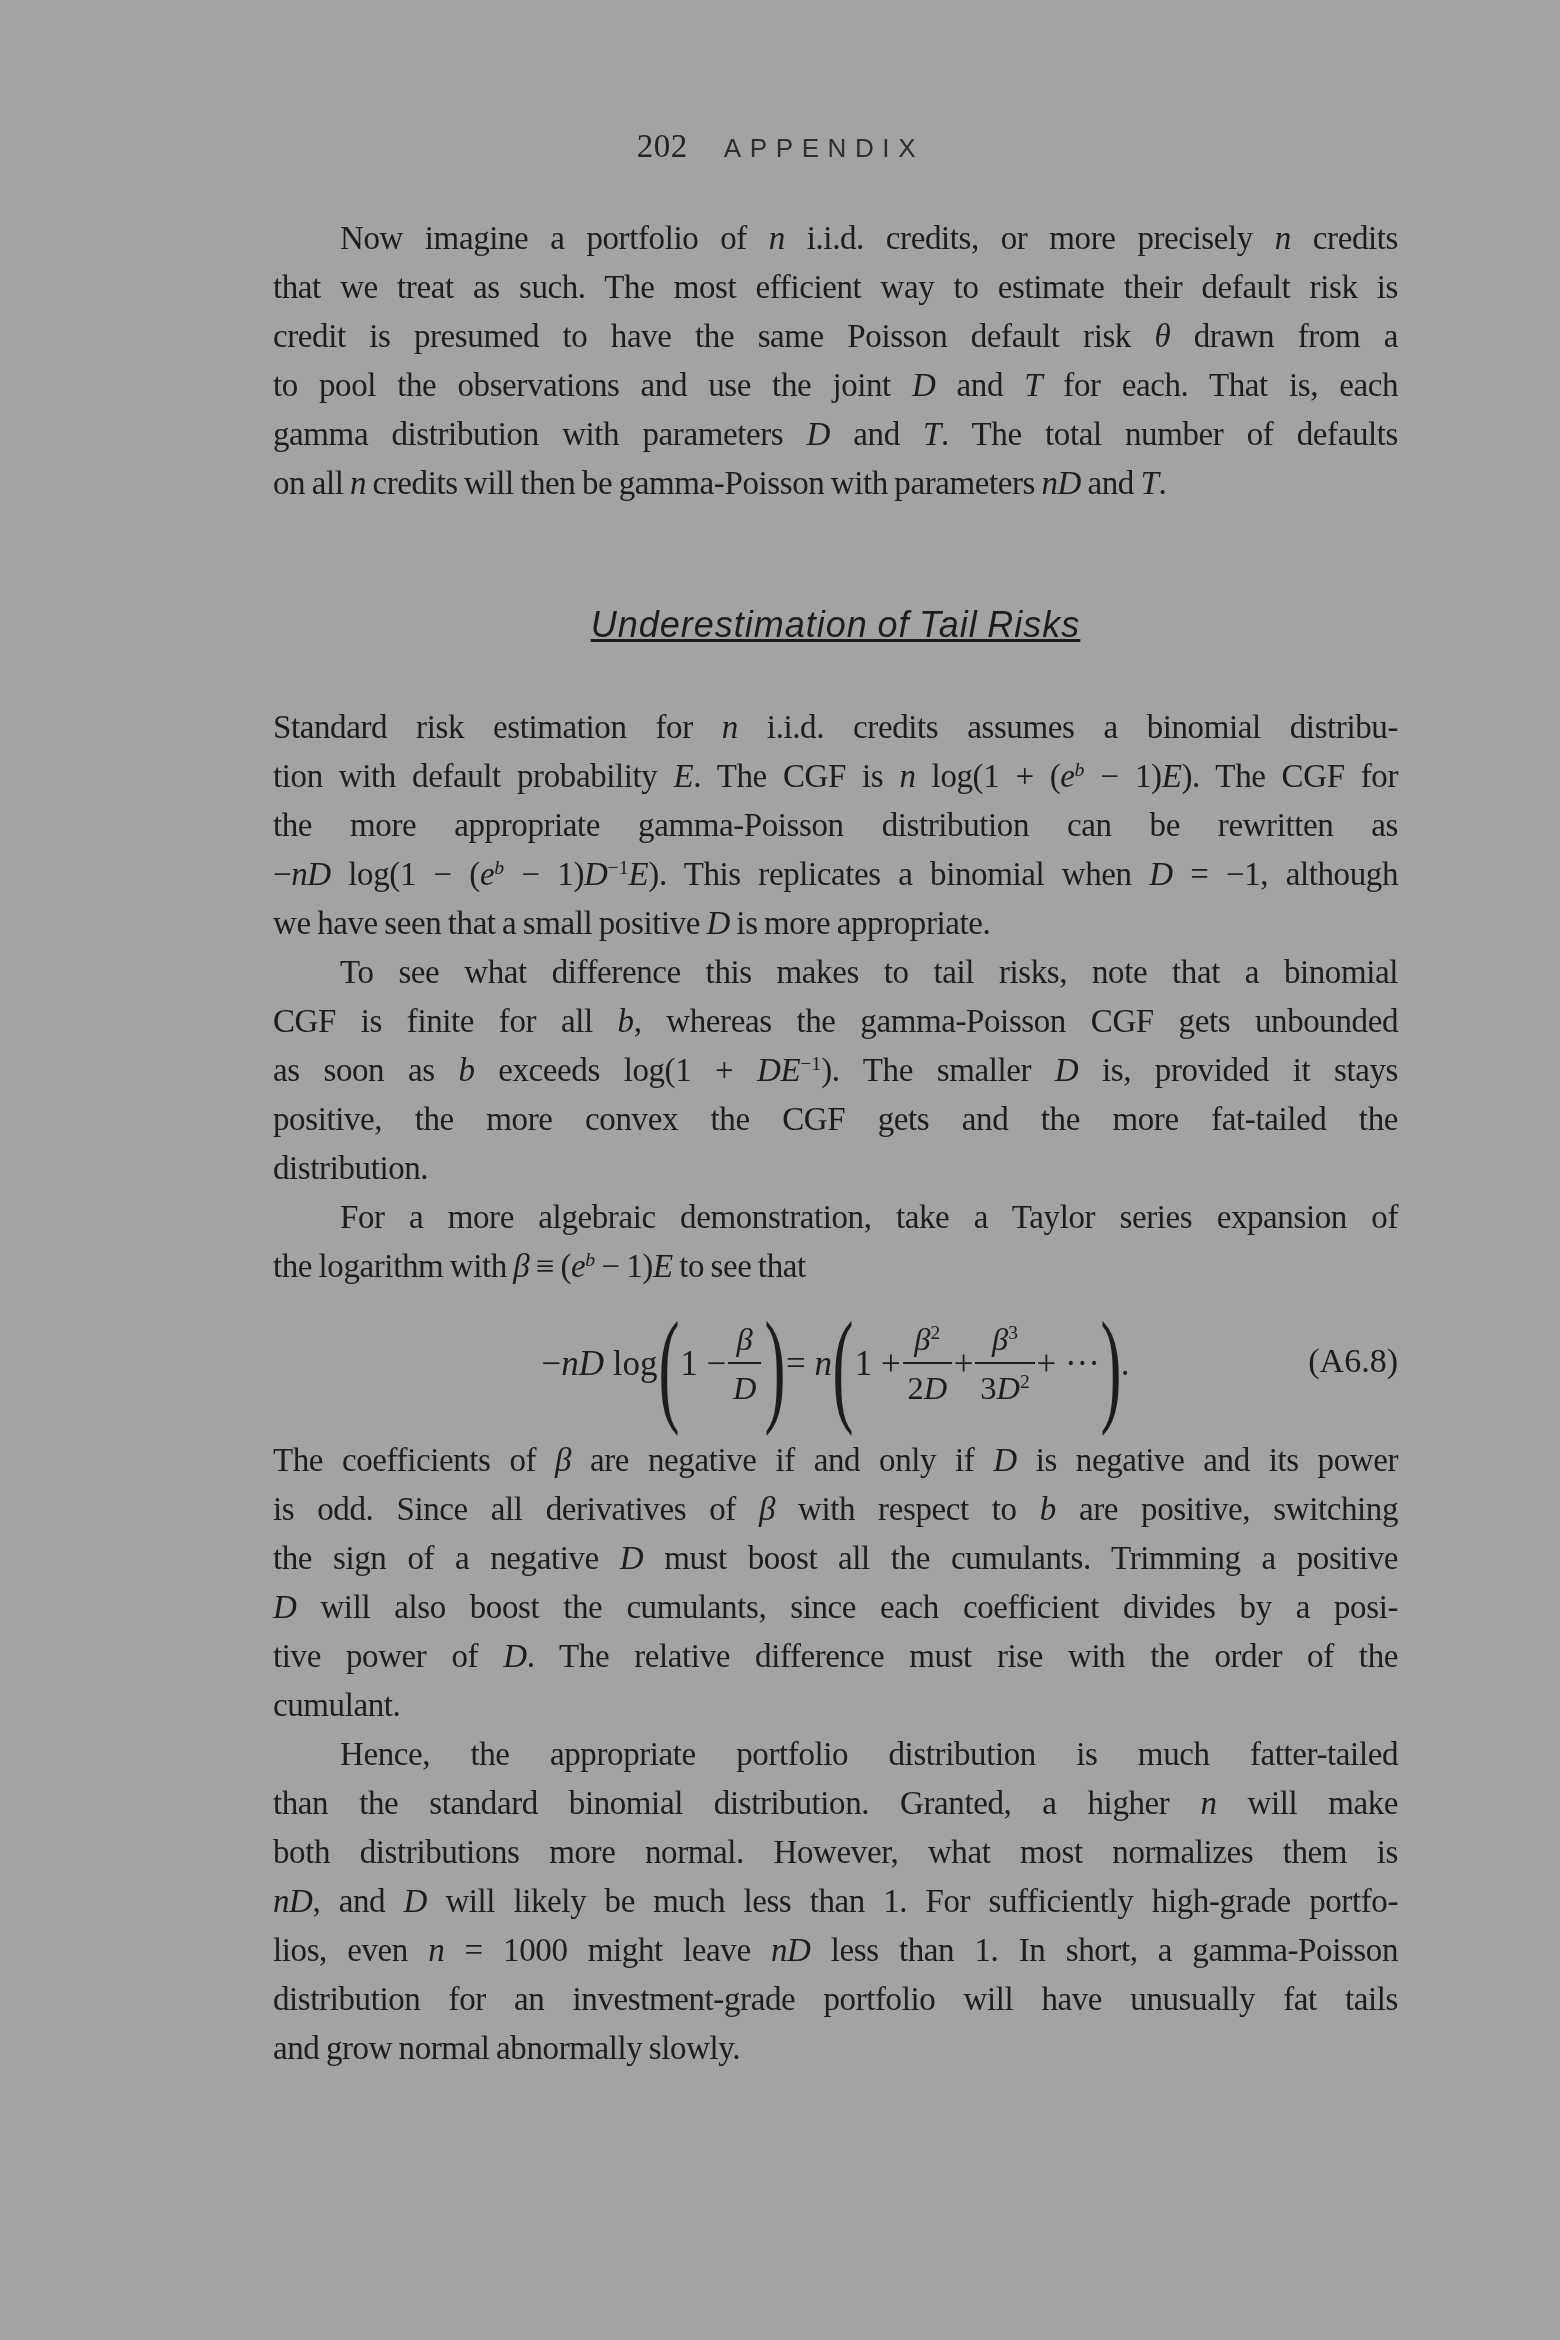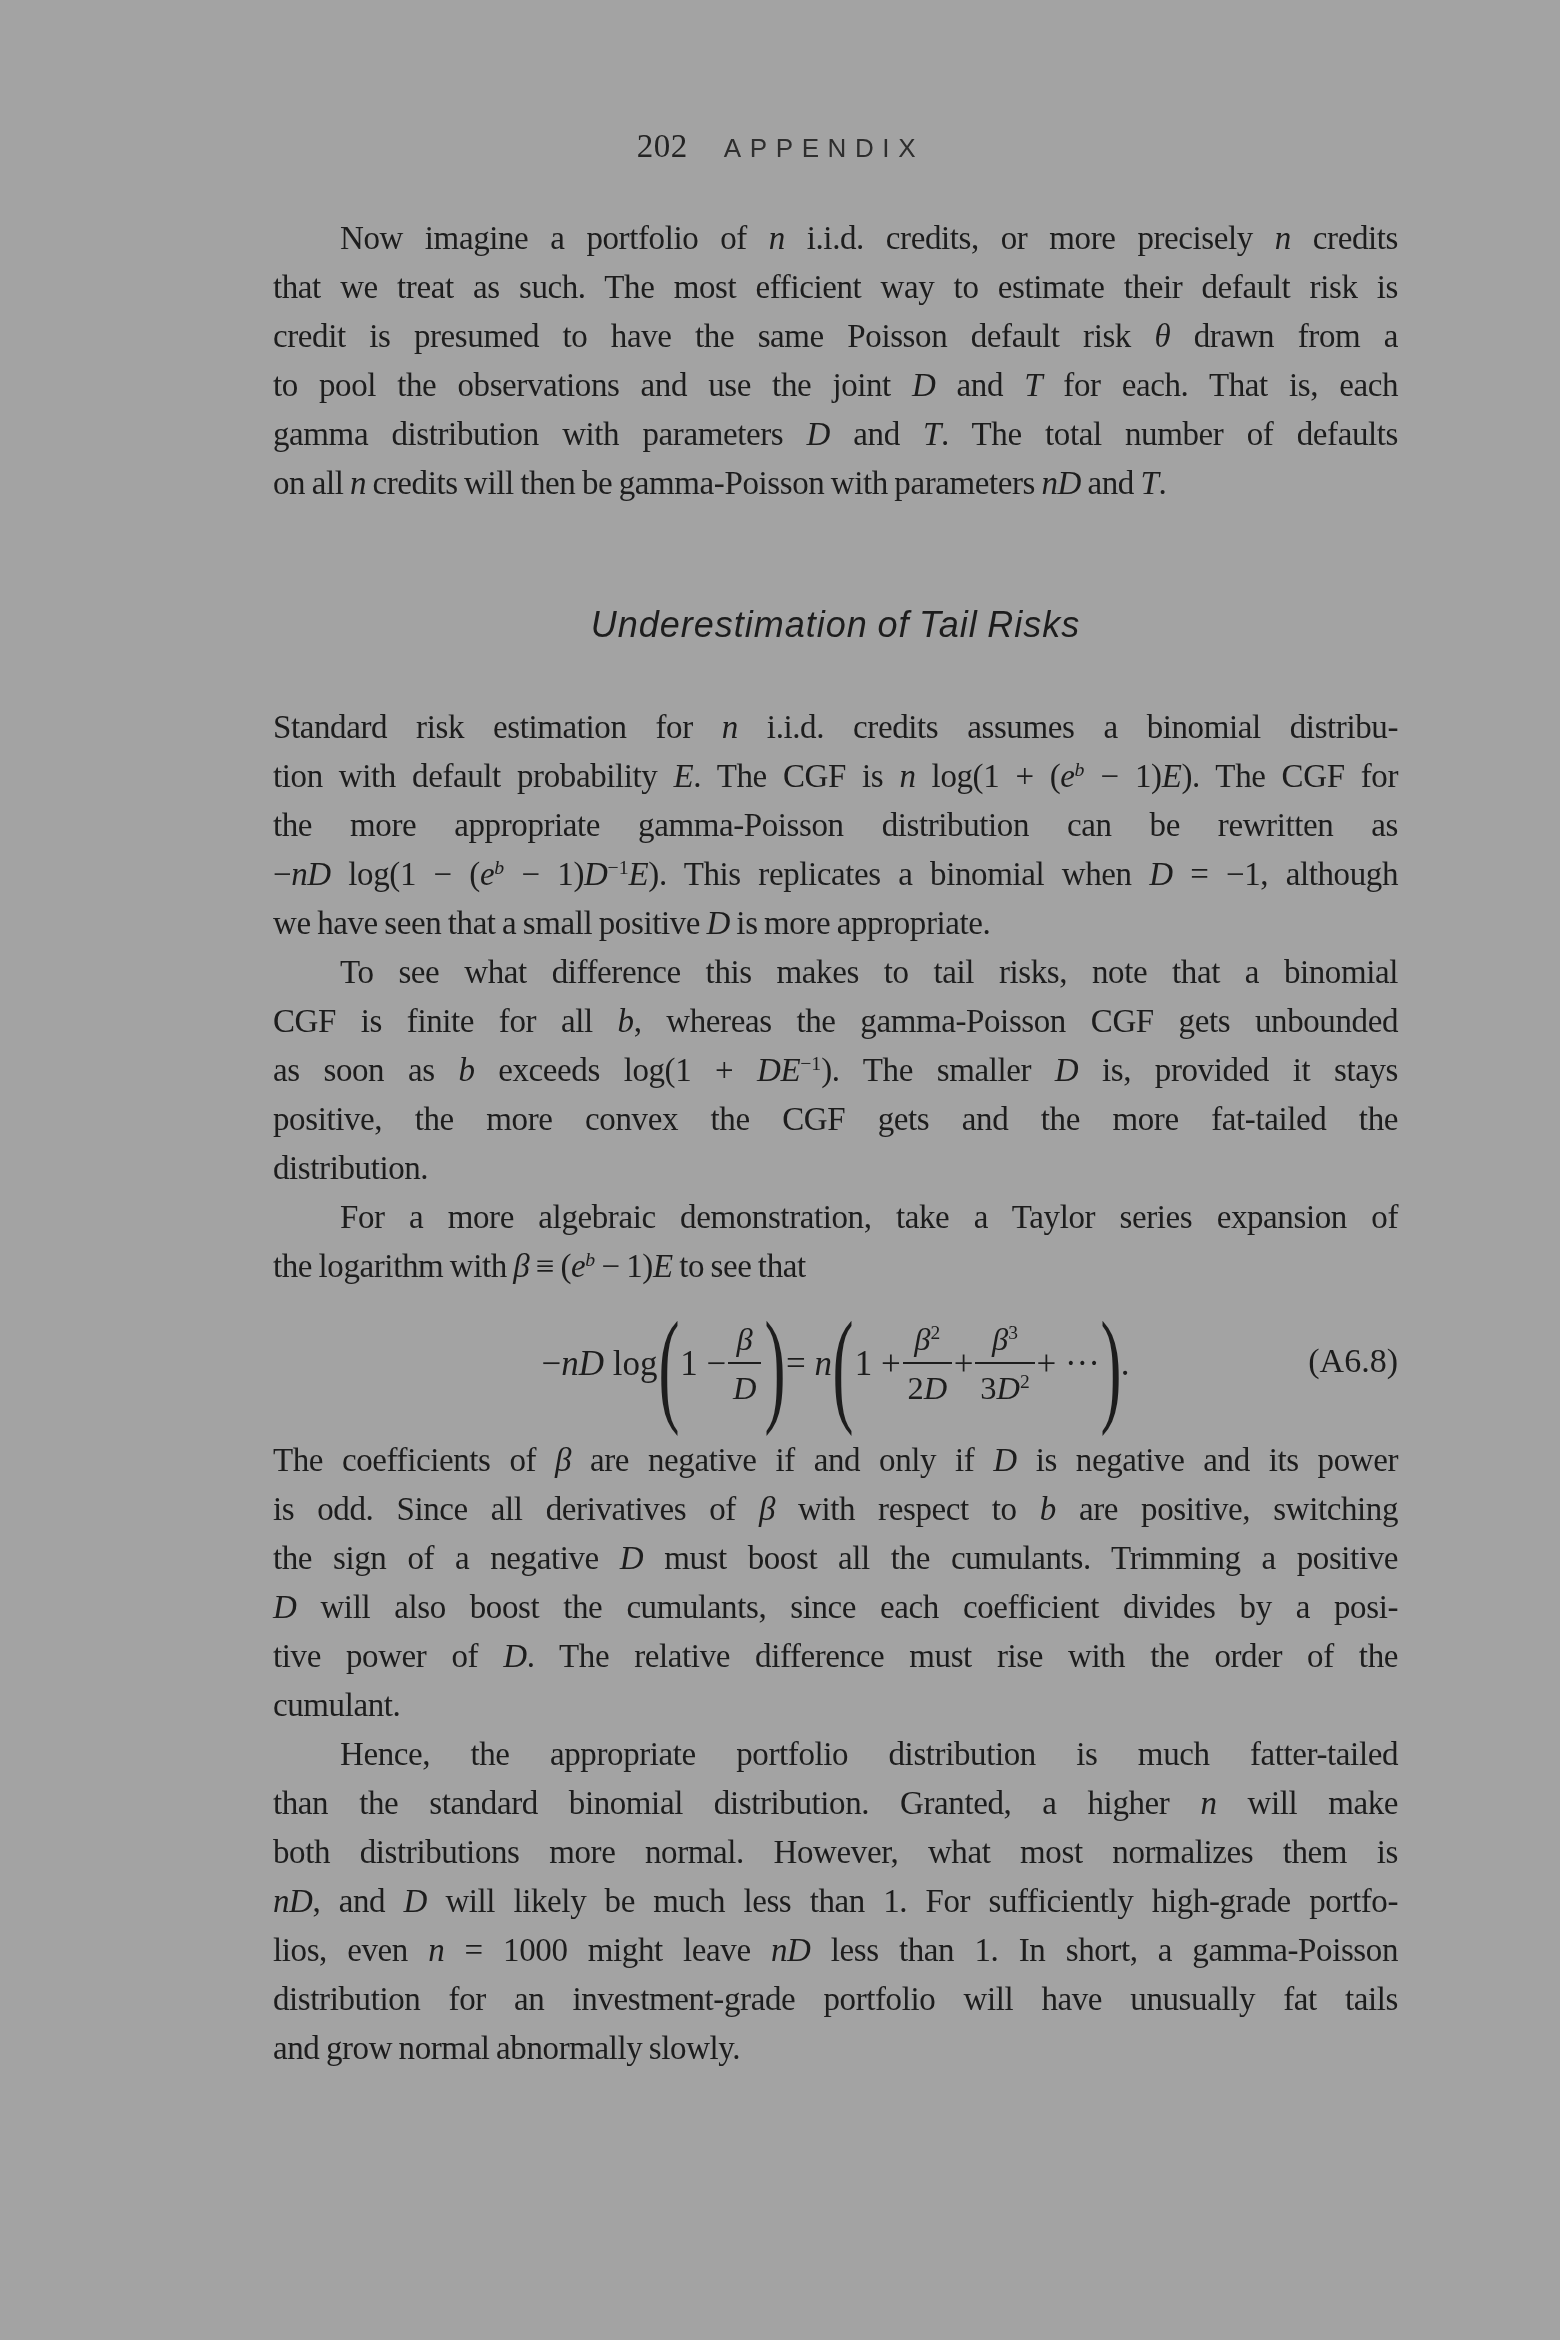--- a/index.html
+++ b/index.html
@@ -62,20 +62,21 @@
     margin: 92px 0 54px 0;
     line-height: 49px;
     text-align: center;
     text-align-last: center;
     font-family: "Liberation Sans", "DejaVu Sans", sans-serif;
     font-style: italic;
     font-weight: 400;
     font-size: 36px;
     letter-spacing: 1px;
     color: #1d1d1d;
+    text-decoration: underline;
   }
 
   
   .equation {
     position: relative;
     height: 145px;
     display: flex;
     align-items: center;
     justify-content: center;
     text-align: left;

